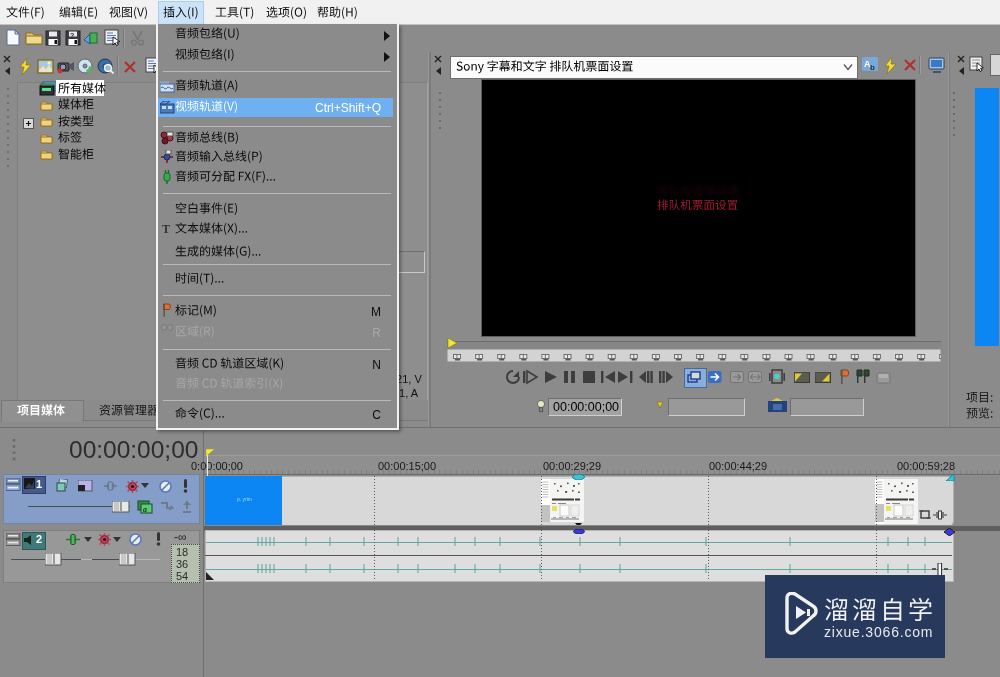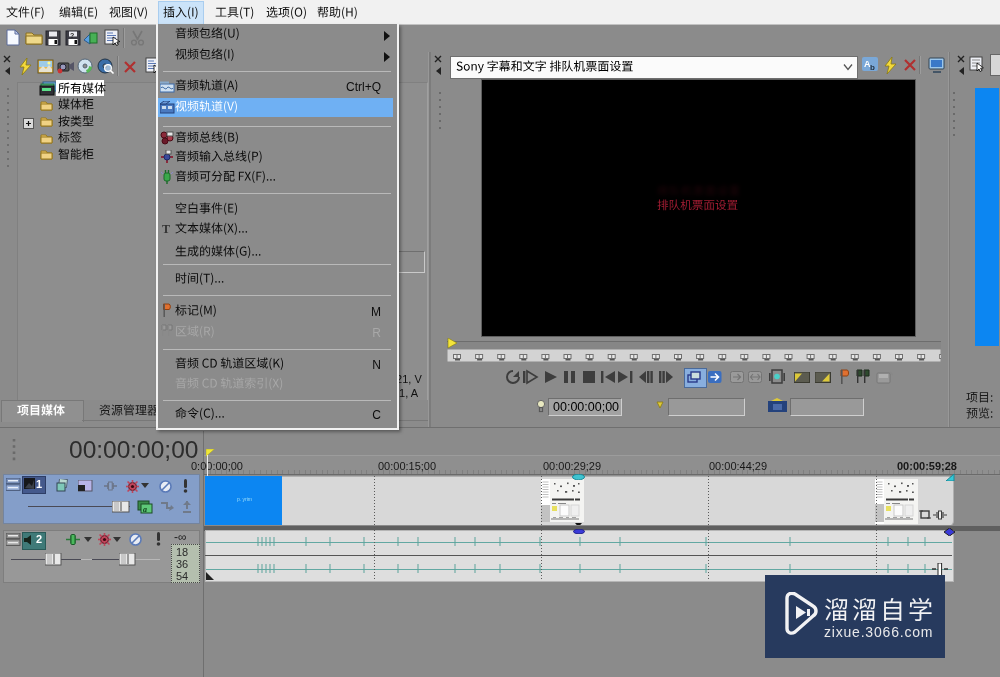--- a/index.html
+++ b/index.html
@@ -590,21 +590,21 @@
     </svg>
     <div class="ab lt" style="left:69px;top:436.3px;font-size:24.5px;color:#2d2d2d;font-weight:400;">00:00:00;00</div>
     <div class="ab" style="left:203px;top:431px;width:1px;height:246px;background:#6f6f6f"></div>
     <div class="ab" style="left:204px;top:455px;width:796px;height:20px;background:#8f8f8f;border-top:1px solid #9c9c9c"></div>
     <div class="ab" style="left:204px;top:470px;width:796px;height:5px;background:repeating-linear-gradient(to right,#6f6f6f 0 1px,transparent 1px 5.6px);opacity:0.5"></div>
     <div class="ab" style="left:204px;top:474px;width:796px;height:1px;background:#6a6a6a"></div>
     <div class="ab lt" style="left:191px;top:459.5px;font-size:11px;color:#181818;font-weight:400;">0:00:00;00</div>
     <div class="ab lt" style="left:378px;top:459.5px;font-size:11px;color:#181818;font-weight:400;">00:00:15;00</div>
     <div class="ab lt" style="left:543px;top:459.5px;font-size:11px;color:#181818;font-weight:400;">00:00:29;29</div>
     <div class="ab lt" style="left:709px;top:459.5px;font-size:11px;color:#181818;font-weight:400;">00:00:44;29</div>
-    <div class="ab lt" style="left:877px;top:459.5px;font-size:11px;color:#181818;font-weight:700;padding-left:20px;">00:00:59;28</div>
+    <div class="ab lt" style="left:877px;top:459.5px;font-size:11px;color:#181818;font-weight:400;padding-left:20px;">00:00:59;28</div>
     <svg class="ab" style="left:206px;top:449px;" width="9" height="8">
       <path d="M0 0 H8.5 L0 7.5 Z" fill="#f0e838" stroke="#a8a020" stroke-width="0.5"></path>
     </svg>
     <div class="ab" style="left:207px;top:455px;width:1px;height:125px;background:#eaeaea"></div>
     <div class="ab" style="left:204px;top:476px;width:796px;height:50px;background:#8b8b8b"></div>
     <div class="ab" style="left:205px;top:476px;width:747px;height:49px;background:#d8d8d8;border:1px solid #b0b0b0;border-radius:0 6px 6px 0"></div>
     <div class="ab" style="left:205px;top:476px;width:77px;height:49px;background:#0c86f2"></div>
     <div class="ab lt" style="left:237px;top:497px;font-size:5px;color:#9adefc;font-weight:400;">p. yrim</div>
     <svg class="ab" style="left:541px;top:479px;" width="43" height="43">
       <rect x="0" y="0" width="43" height="43" fill="#f4f4f2"></rect>
@@ -909,32 +909,32 @@
       <g transform="translate(0,10.56) scale(0.012000,-0.012000)" fill="#0d0d0d">
         <use href="#g66" x="0"></use>
         <use href="#g67" x="1000"></use>
         <use href="#g71" x="2000"></use>
         <use href="#g72" x="3000"></use>
         <use href="#g2" x="4000"></use>
         <use href="#g73" x="4338"></use>
         <use href="#g4" x="4946"></use>
       </g>
     </svg>
-    <div class="ab" style="left:0px;top:80px;font-size:12px;color:#0d0d0d;width:381px;text-align:right;">Ctrl+Q</div>
     <svg class="tx " style="left:175.0px;top:100.0px" width="65" height="14">
       <g transform="translate(0,10.56) scale(0.012000,-0.012000)" fill="#fff">
         <use href="#g8" x="0"></use>
         <use href="#g67" x="1000"></use>
         <use href="#g71" x="2000"></use>
         <use href="#g72" x="3000"></use>
         <use href="#g2" x="4000"></use>
         <use href="#g10" x="4338"></use>
         <use href="#g4" x="4913"></use>
       </g>
     </svg>
+    <div class="ab" style="left:0px;top:101px;font-size:12px;color:#fff;width:381px;text-align:right;">Ctrl+Shift+Q</div>
     <div class="ab" style="left:163px;top:125.5px;width:228px;height:1px;background:#b9b9b9"></div>
     <svg class="tx " style="left:175.0px;top:131.0px" width="66" height="14">
       <g transform="translate(0,10.56) scale(0.012000,-0.012000)" fill="#0d0d0d">
         <use href="#g66" x="0"></use>
         <use href="#g67" x="1000"></use>
         <use href="#g74" x="2000"></use>
         <use href="#g75" x="3000"></use>
         <use href="#g2" x="4000"></use>
         <use href="#g76" x="4338"></use>
         <use href="#g4" x="4995"></use>

